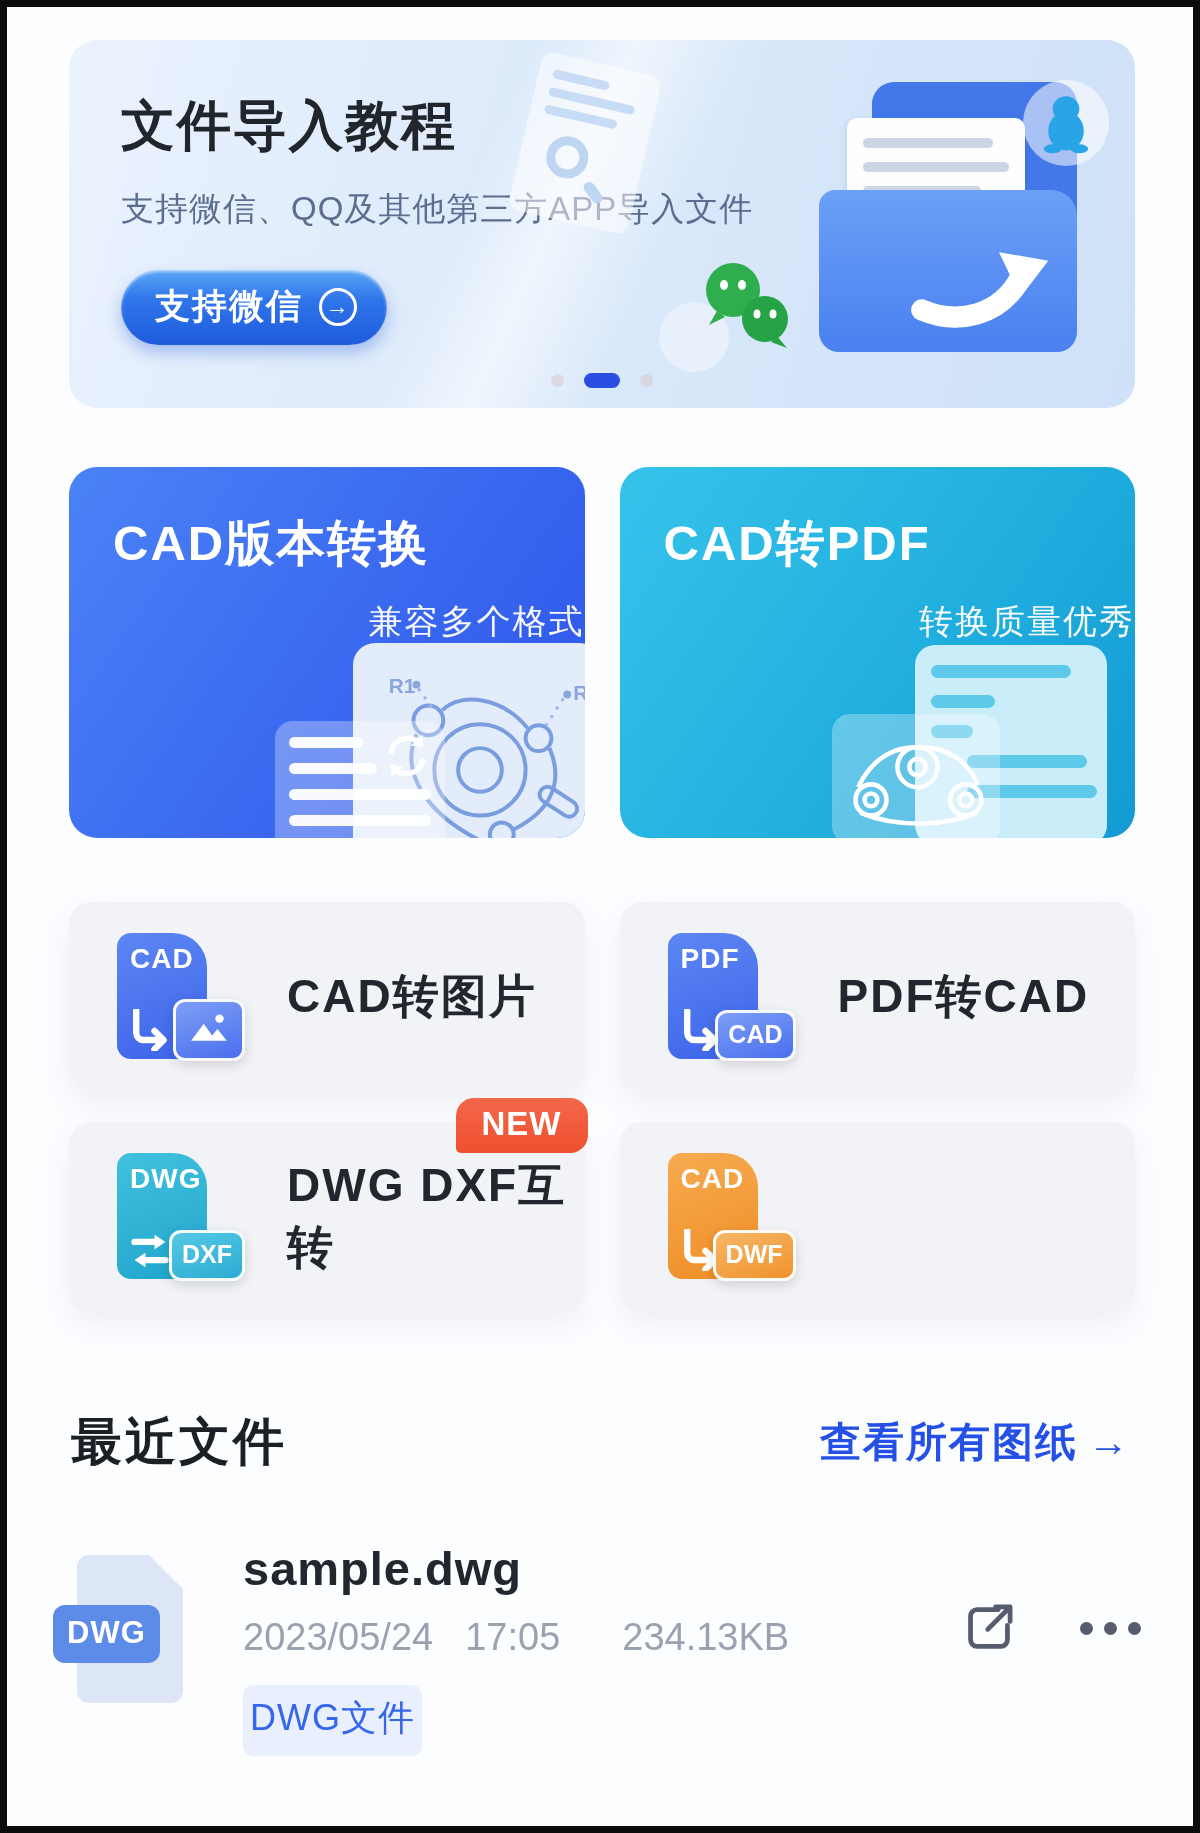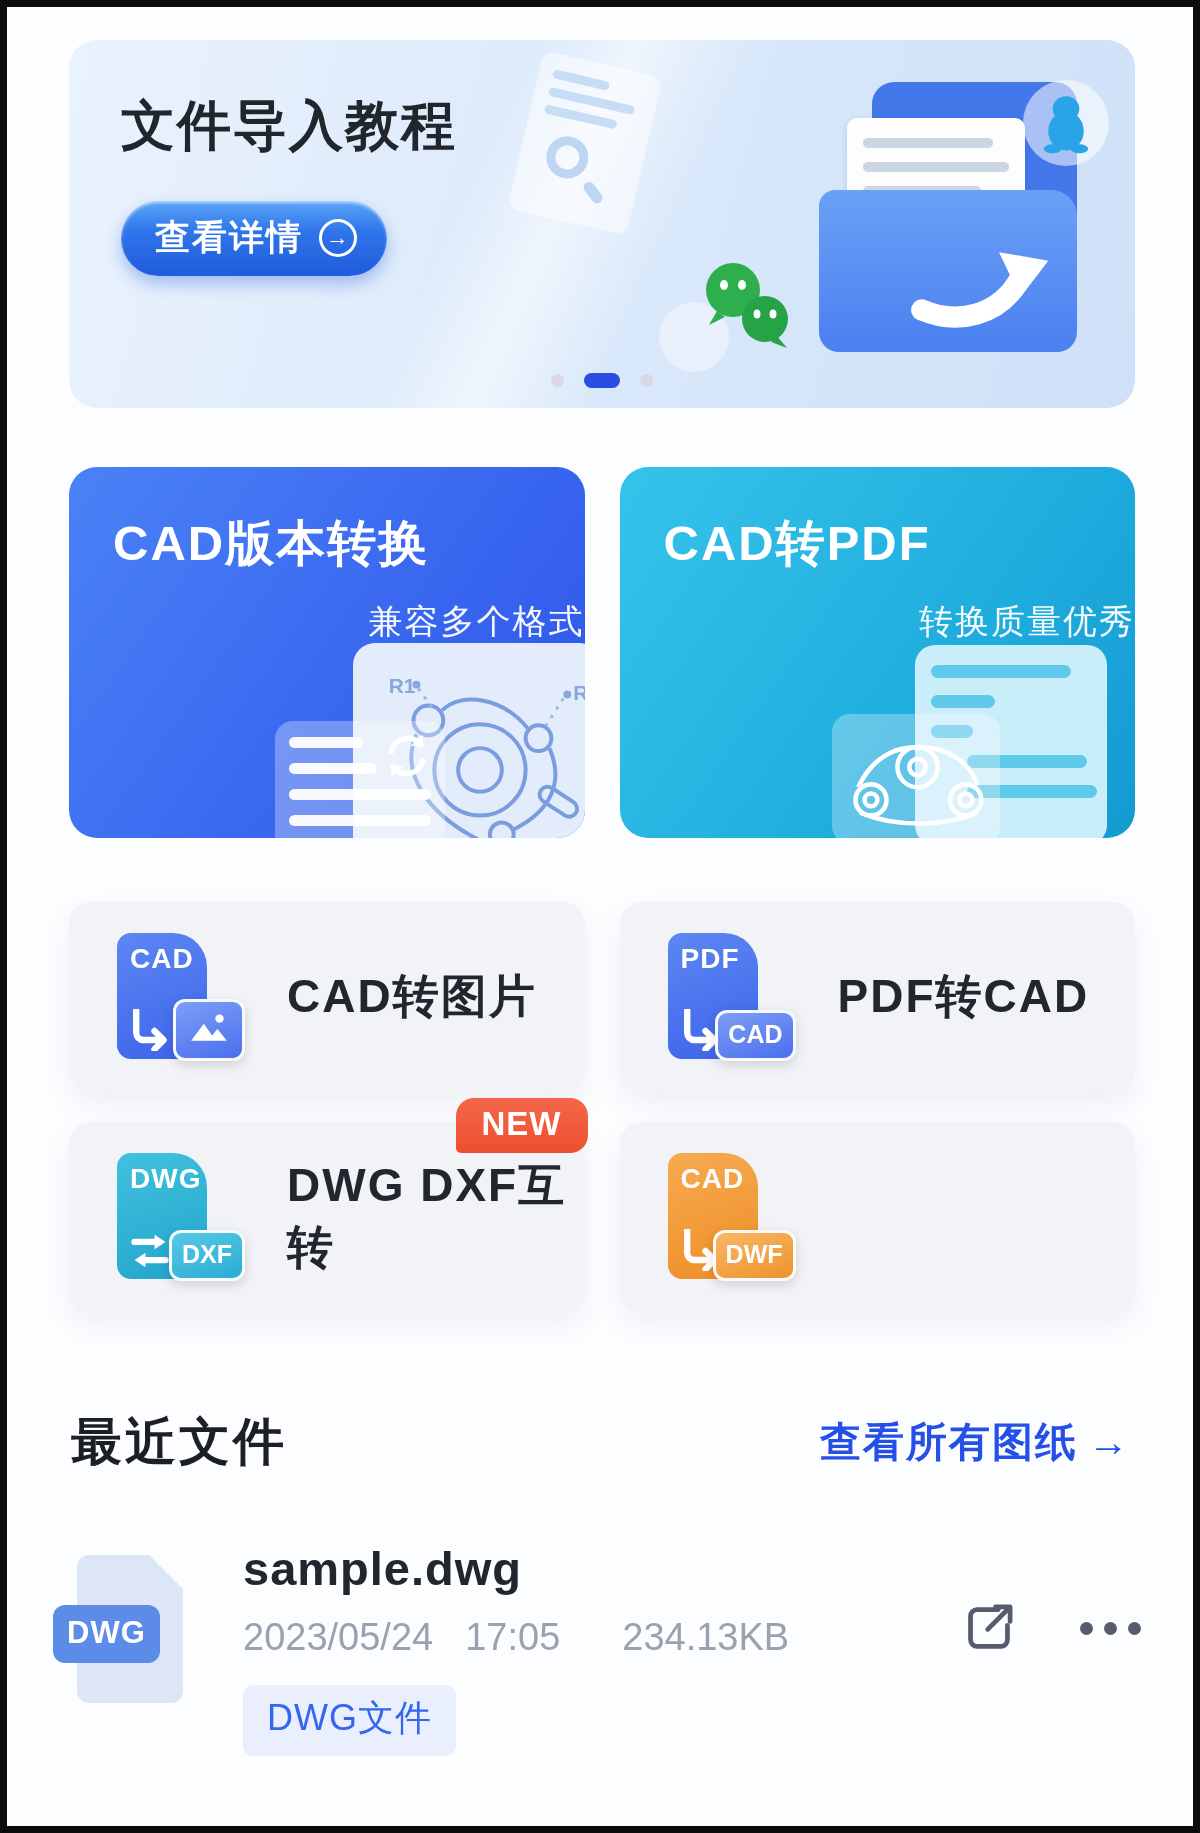--- a/index.html
+++ b/index.html
@@ -114,34 +114,35 @@
   .ficon { position:absolute; left:0; top:14px; width:150px; height:180px; }
   .fpage { position:absolute; left:24px; top:0; width:106px; height:148px; background:#dce6f7; border-radius:12px; }
   .ffold { position:absolute; left:96px; top:0; width:0; height:0; border-left:34px solid transparent; border-top:34px solid #fcfdff; }
   .fbadge { position:absolute; left:0; top:50px; background:#5d8be8; color:#fff; font-size:31px; font-weight:700;
     padding:10px 14px 12px; border-radius:12px; letter-spacing:1px; }
   .fcol { margin-left:190px; padding-top:0; }
   .fname { font-size:47px; font-weight:800; color:#22262e; letter-spacing:1px; }
   .fmeta { margin-top:20px; font-size:38px; color:#9aa2b0; display:flex; }
   .fmeta .m-time { margin-left:32px; } .fmeta .m-size { margin-left:62px; }
   .ftag { display:inline-block; margin-top:26px; background:#e9effc; color:#3566ee; font-size:36px;
-    padding:9px 24px 13px; border-radius:10px; letter-spacing:1px; }
+    padding:9px 7px 13px; border-radius:10px; letter-spacing:1px; }
   .file-actions { position:absolute; right:12px; top:58px; display:flex; align-items:center; gap:62px; }
   .more-dots { display:flex; gap:11px; cursor:pointer; padding:6px 0; }
   .more-dots i { width:13px; height:13px; border-radius:50%; background:#565b6e; }
 </style>
 </head>
 <body>
 
 <div class="page">
 
   <div class="banner">
     <div class="banner-title">文件导入教程</div>
+    <div class="banner-sub">支持微信、QQ及其他第三方APP导入文件</div>
     <div class="banner-cta">
-      <span>查看详情</span>
+      <span>支持微信</span>
       <span class="cta-circle">
           <span>→</span>
         </span>
     </div>
 
     <div class="doc-illu">
       <div class="doc-line dl1"></div>
       <div class="doc-line dl2"></div>
       <div class="doc-line dl3"></div>
       <div class="mag-circle"></div>

